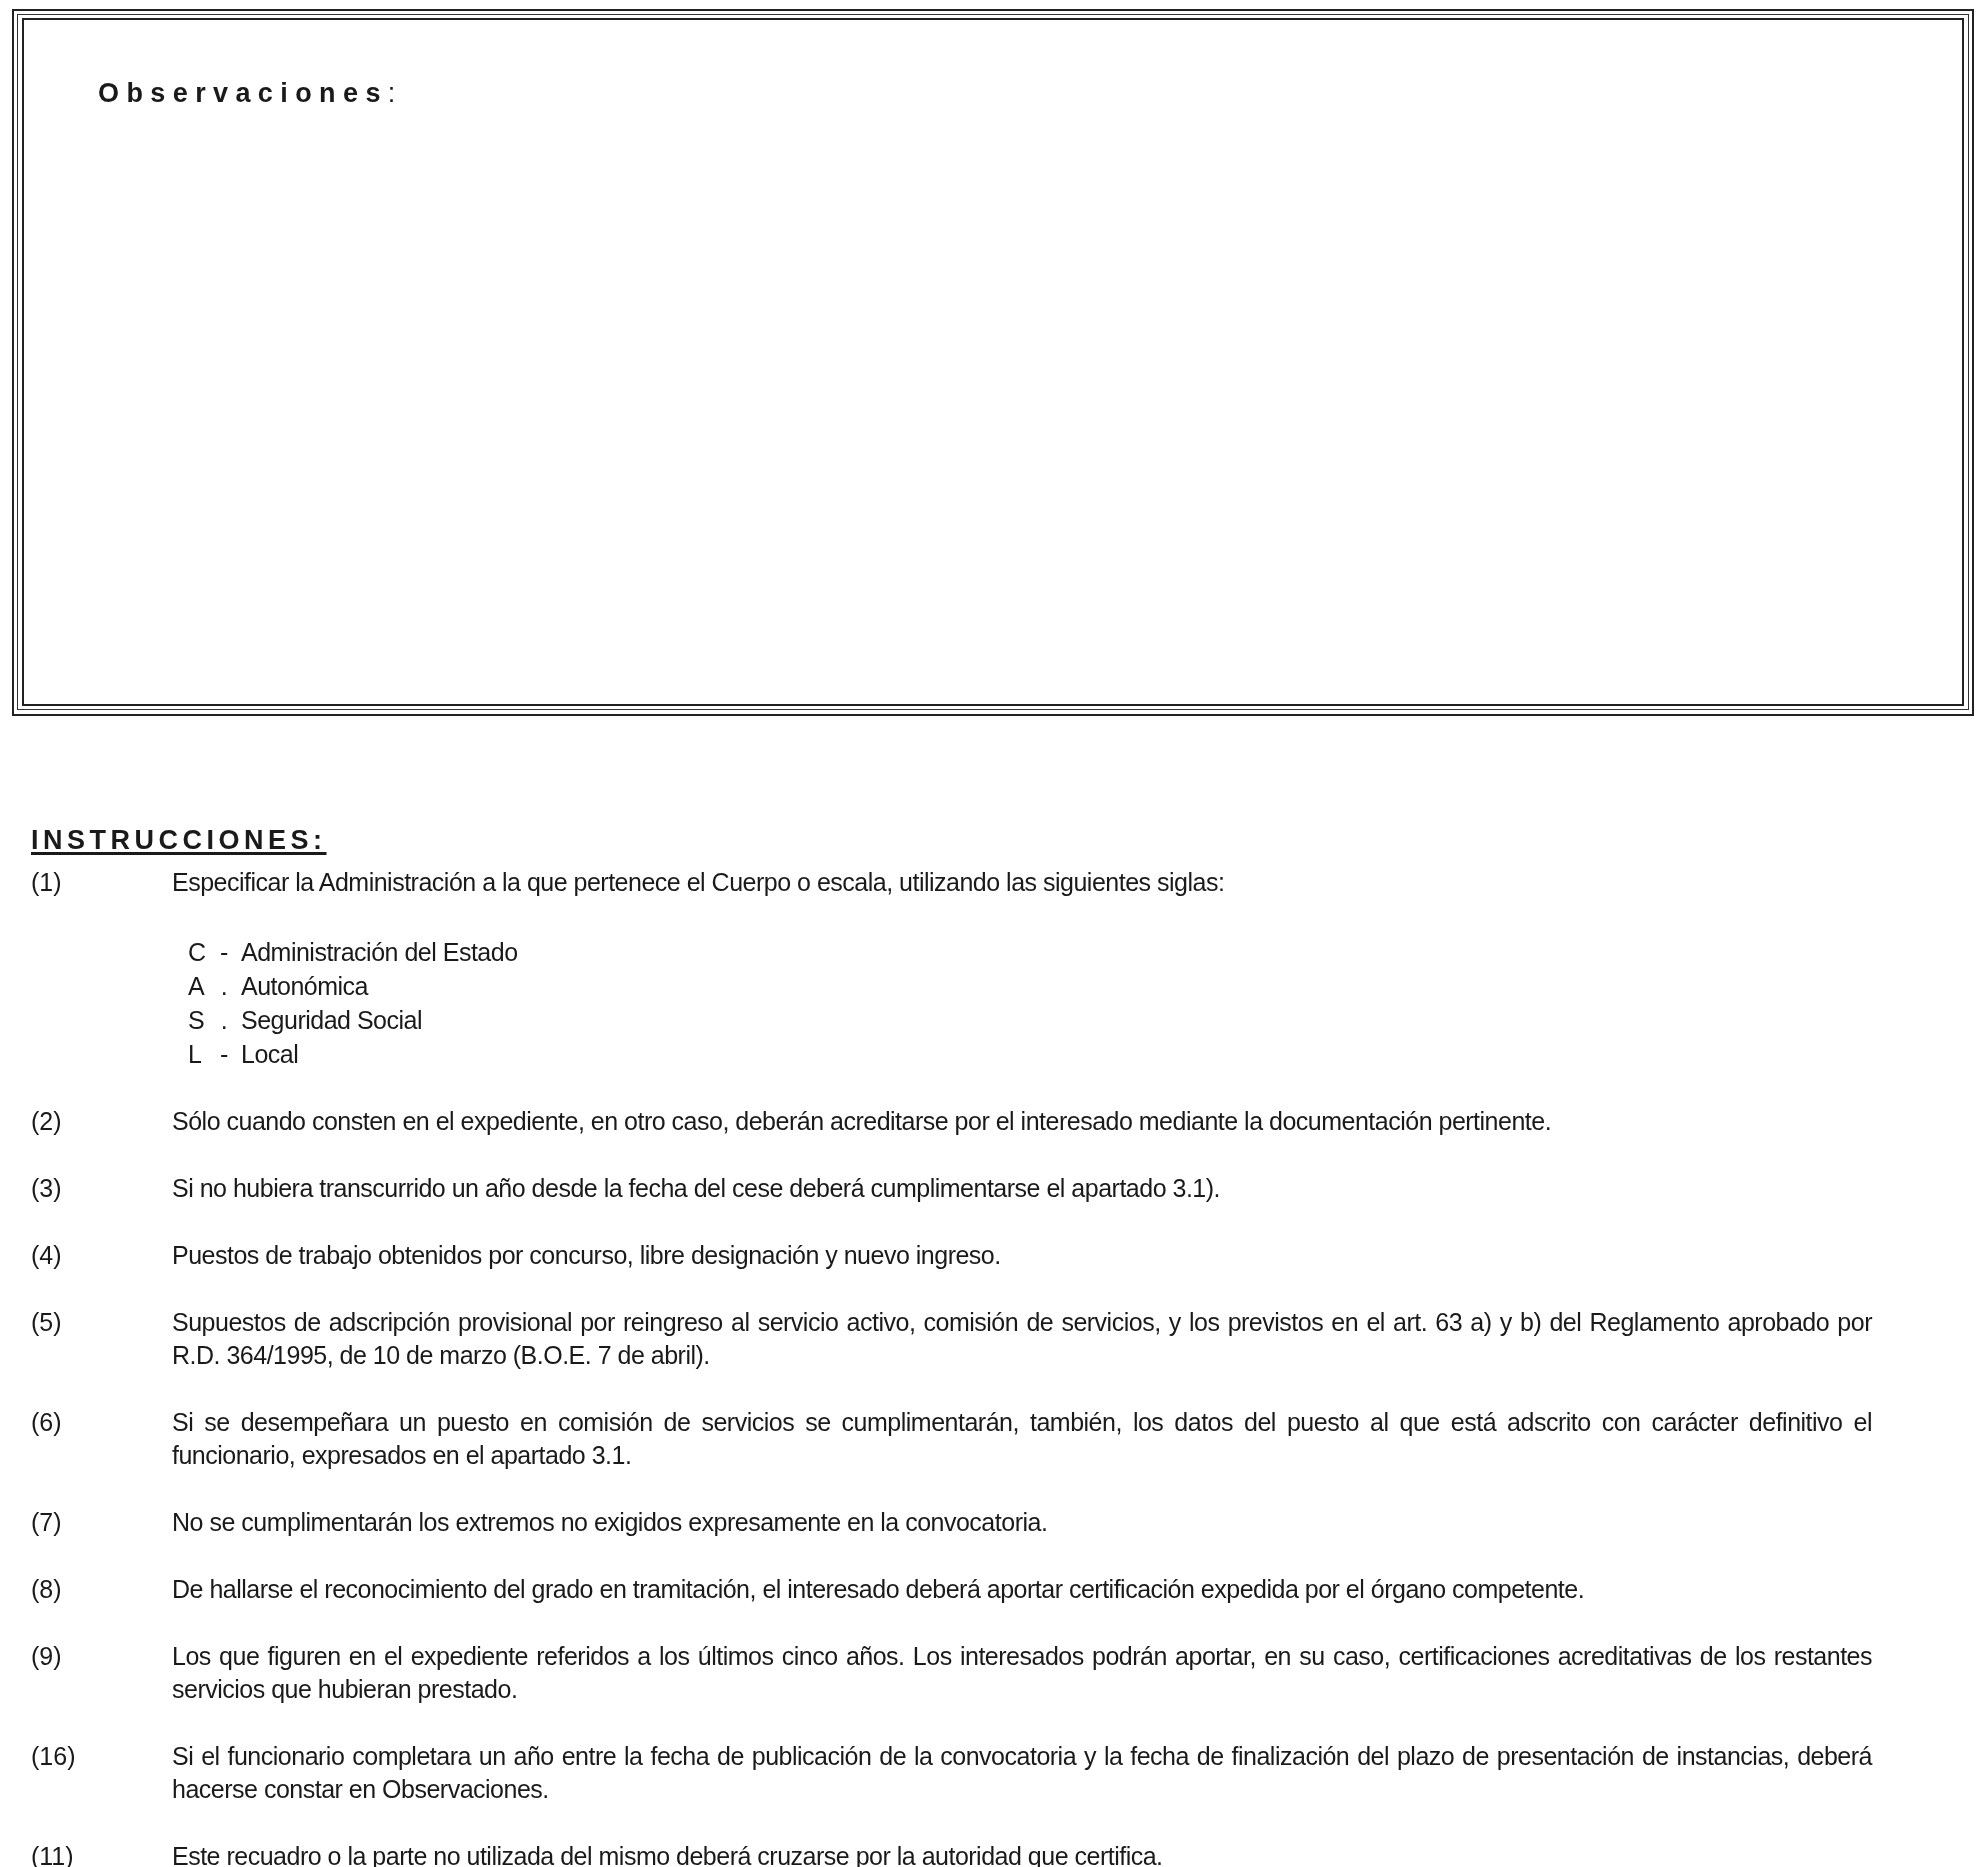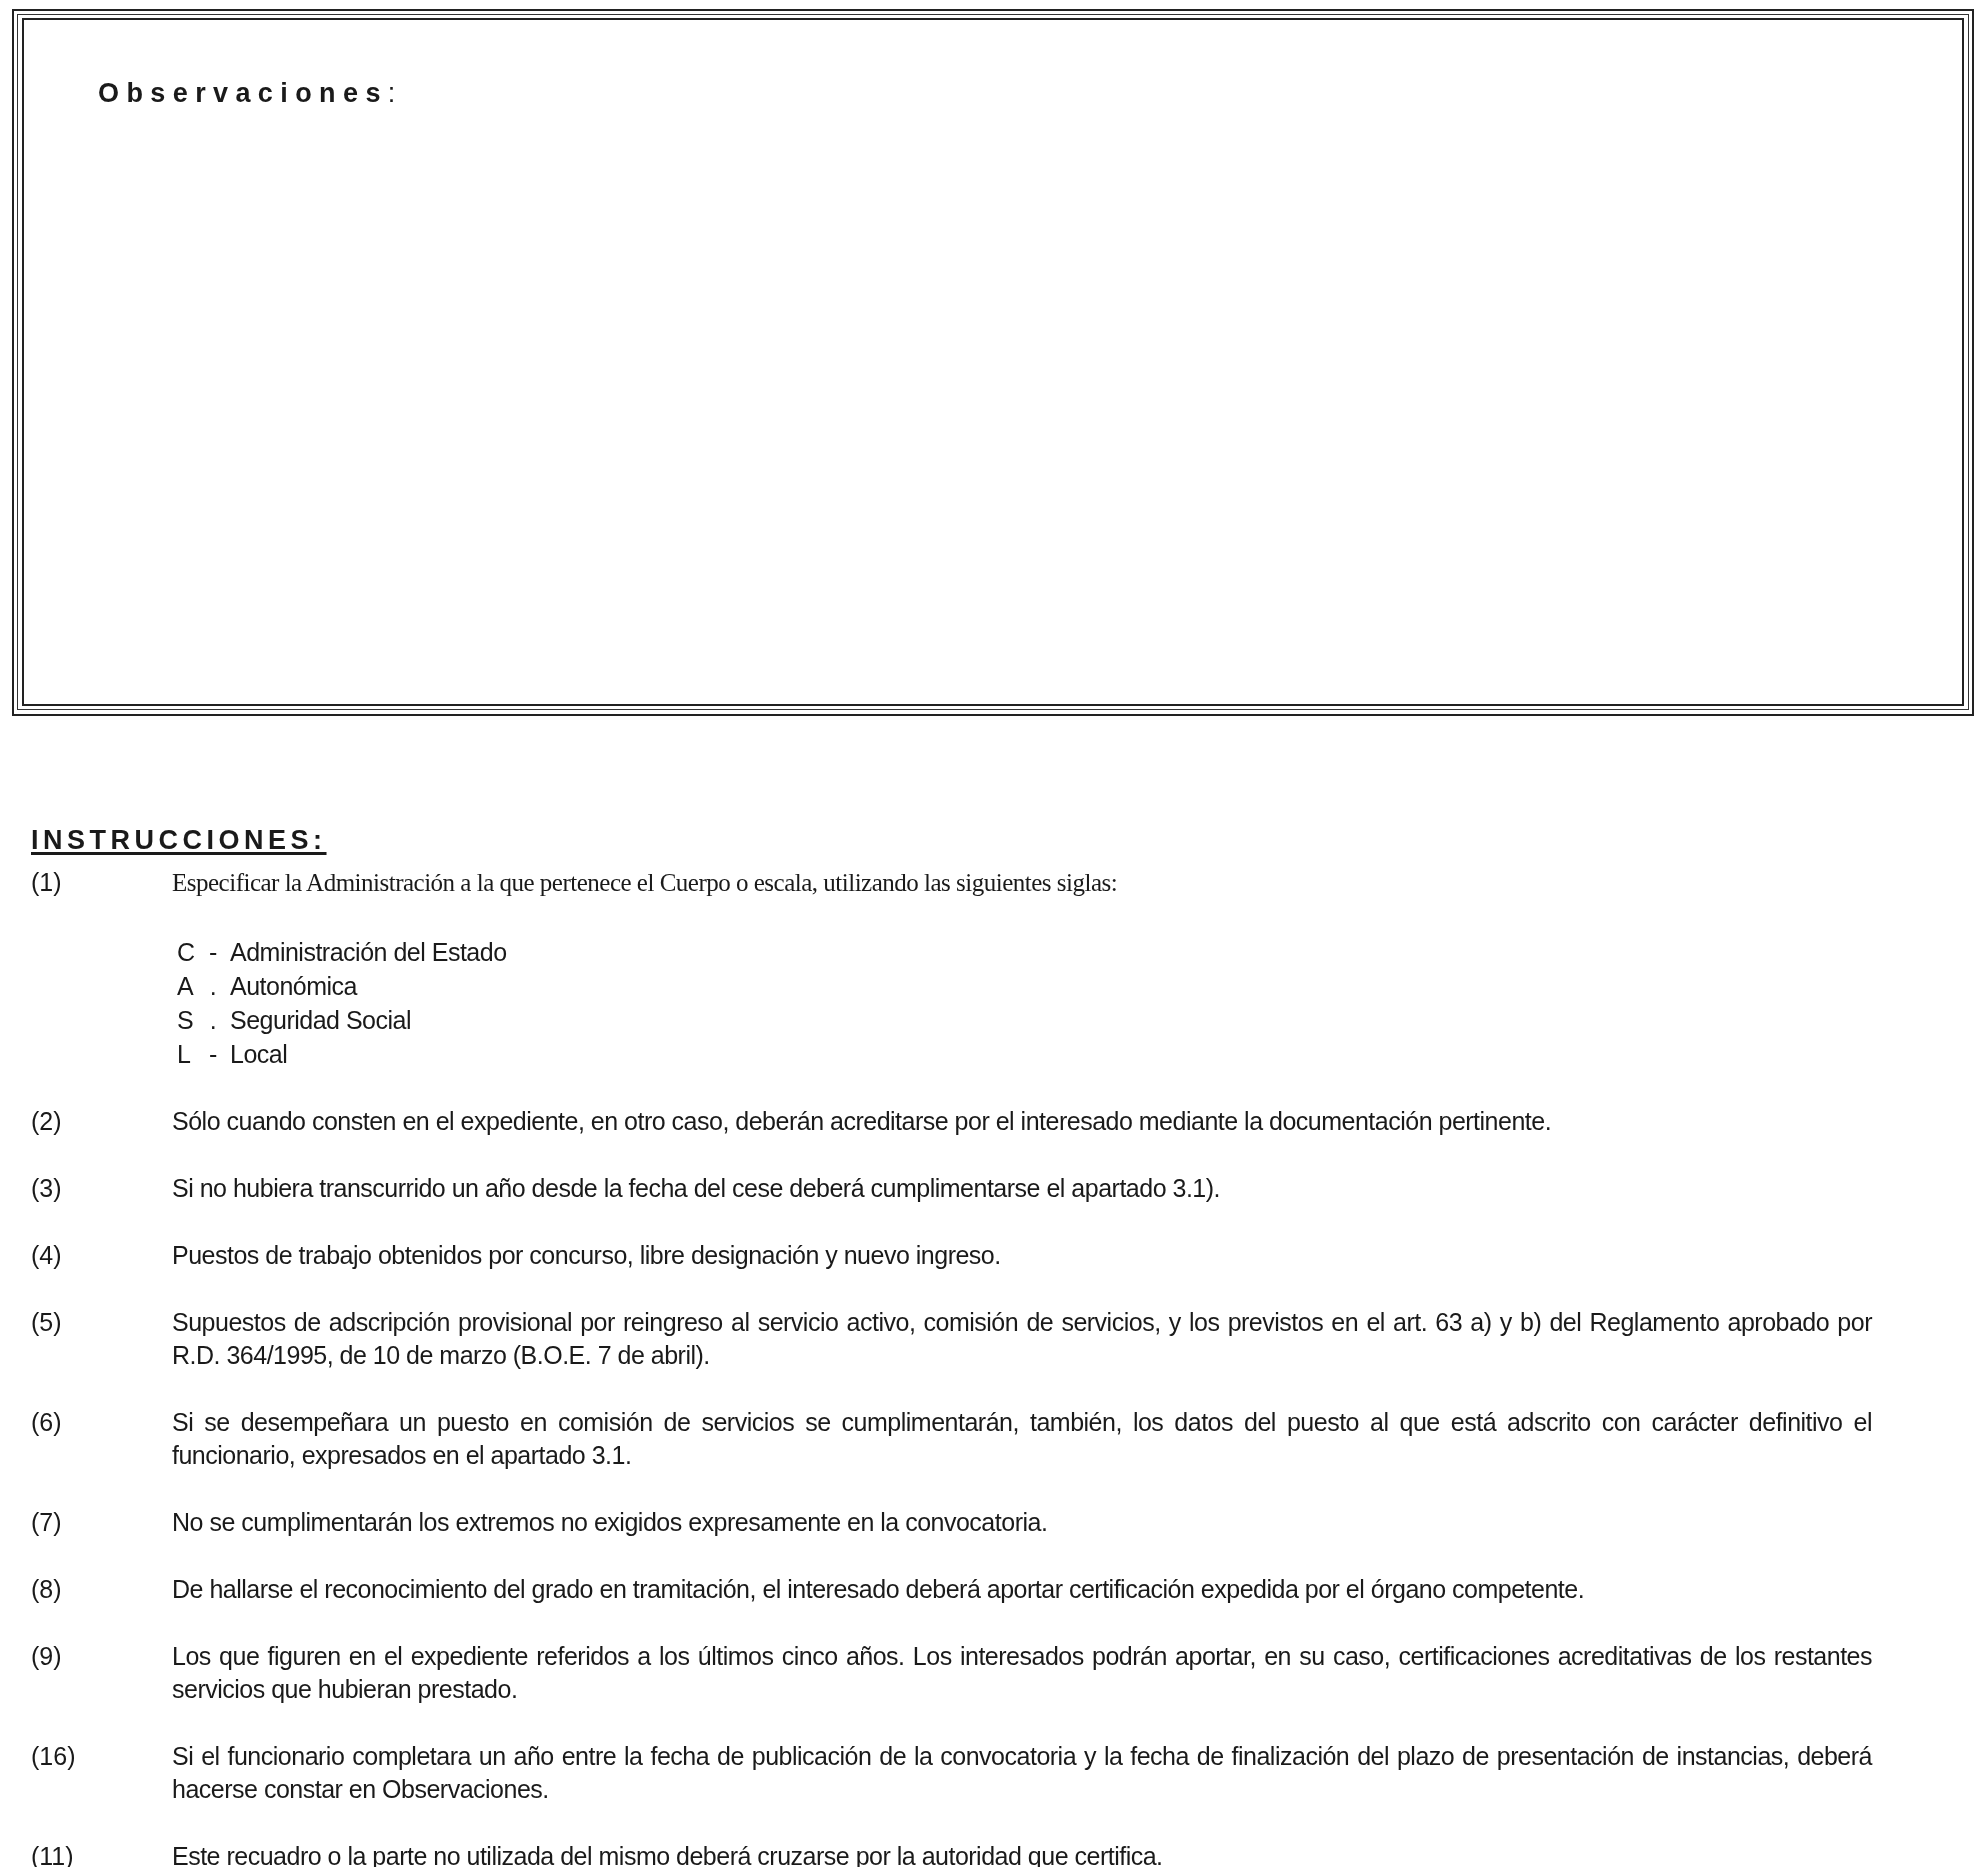--- a/index.html
+++ b/index.html
@@ -103,24 +103,23 @@
     width: 141px;
     white-space: nowrap;
   }
   .instr-text {
     flex: 1 1 auto;
     text-align: justify;
     letter-spacing: -0.5px;
   }
   .instr-text .p {
     display: block;
-    font-family: Liberation Serif, serif;
   }
   .sublist {
-    margin: 36px 0 0 5px;
+    margin: 36px 0 0 16px;
     padding: 0;
     list-style: none;
   }
   .sublist li {
     display: block;
     line-height: 34px;
     white-space: nowrap;
   }
   .sublist .code {
     display: inline-block;

